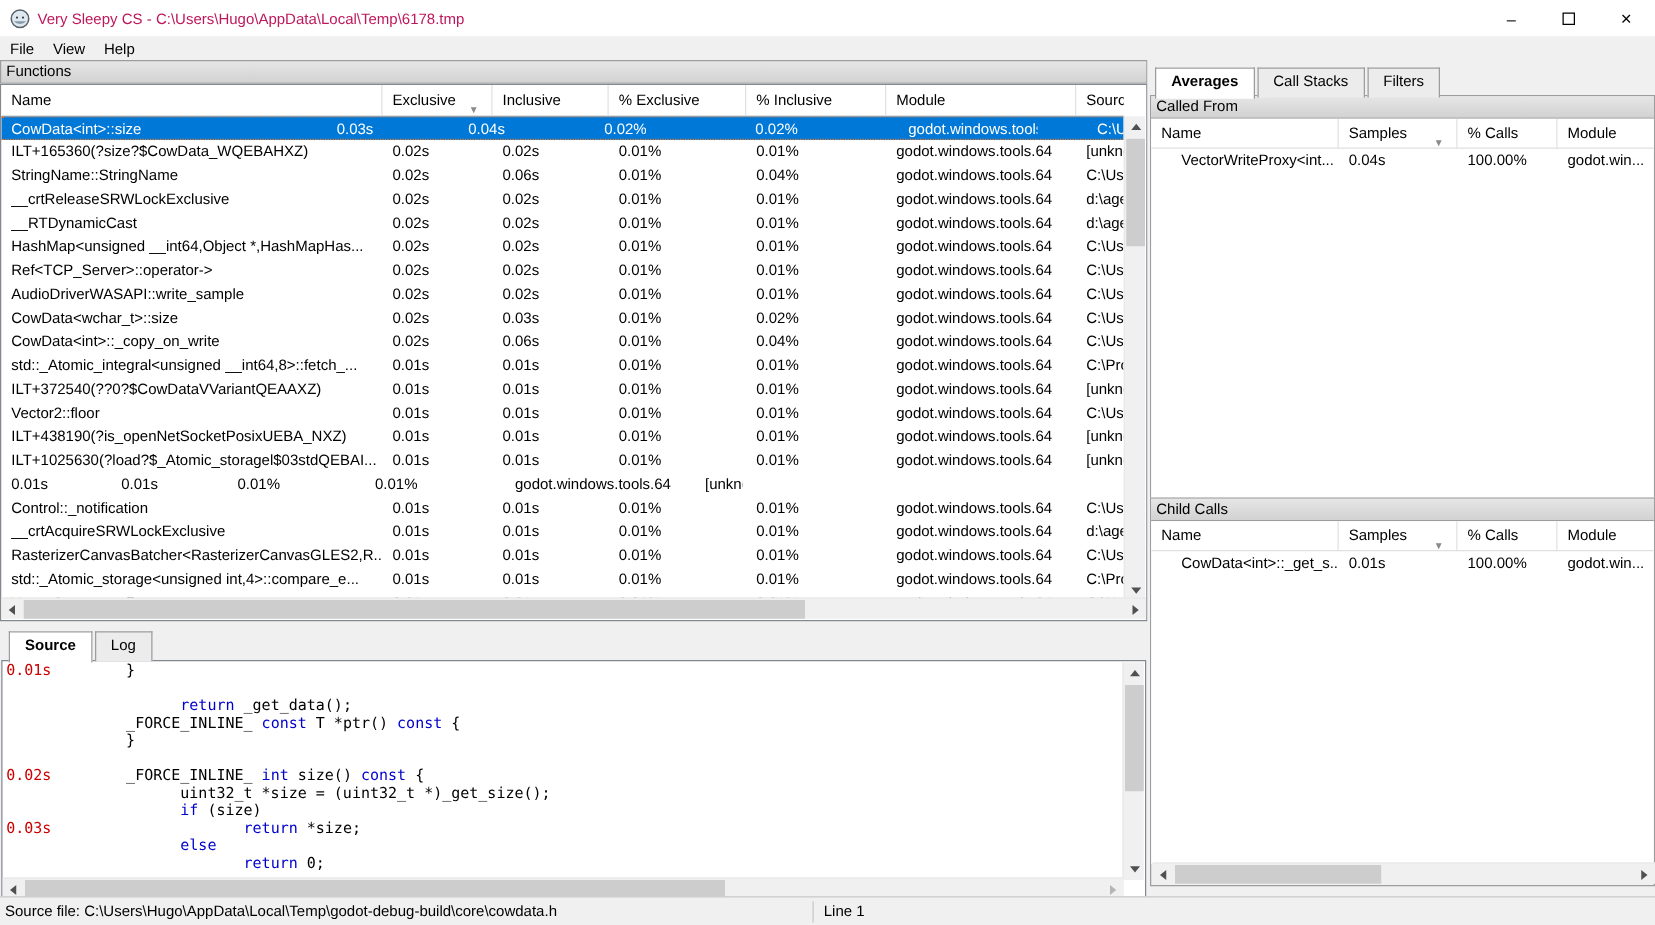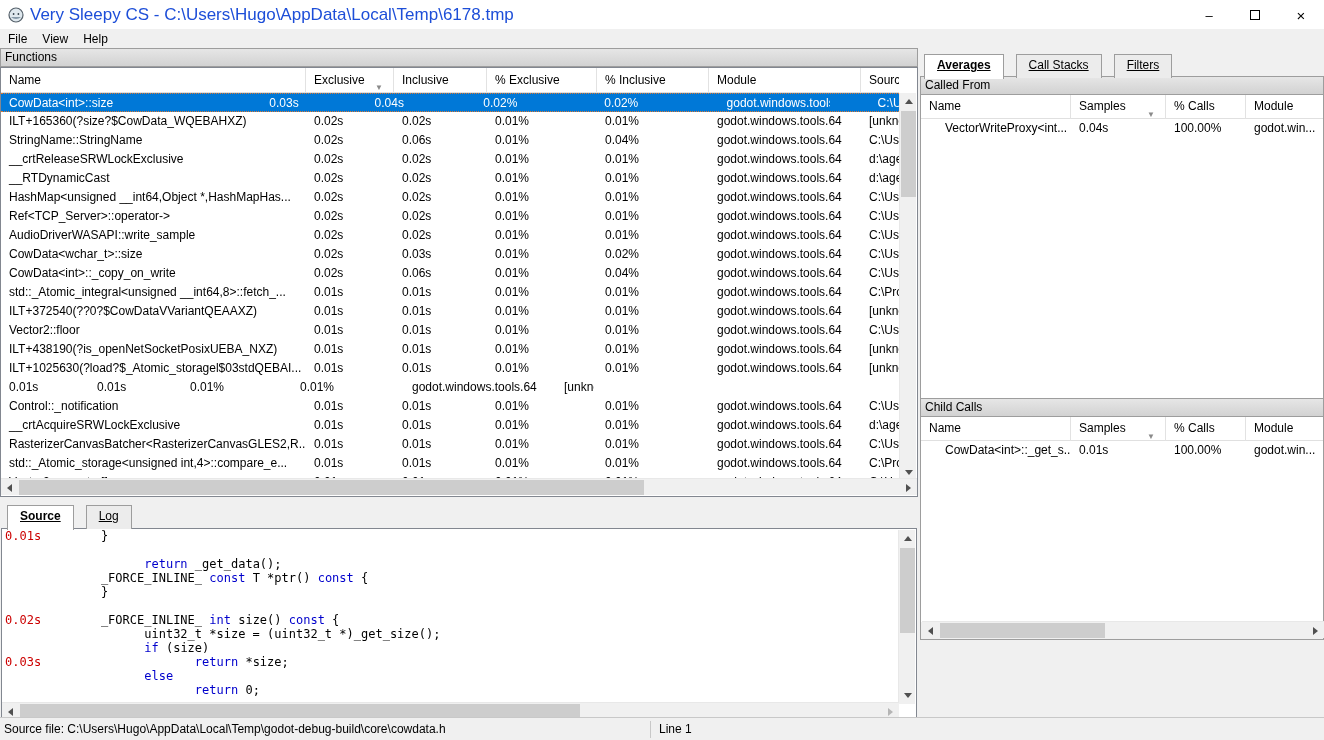--- a/index.html
+++ b/index.html
@@ -2,21 +2,21 @@
 <html><head>
 <meta charset="utf-8">
 <style>
   * { margin:0; padding:0; box-sizing:border-box; }
   html,body { width:1324px; height:740px; overflow:hidden; }
   body { font-family:"Liberation Sans", sans-serif; font-size:12px; color:#000; background:#f0f0f0; position:relative; }
 
   
   .titlebar { position:absolute; left:0; top:0; width:1324px; height:30px; background:#ffffff; display:flex; align-items:center; border-bottom:1px solid #f0f0f0; }
   .app-icon { width:16px; height:16px; margin:0 6px 0 8px; }
-  .title-text { font-size:17px; color:#1d4ed8; }
+  .title-text { font-size:12px; color:#be185d; }
   .win-btns { position:absolute; right:0; top:0; height:30px; display:flex; }
   .win-btn { width:46px; height:30px; display:flex; align-items:center; justify-content:center; font-size:13px; color:#000; }
   .win-btn .sq { width:10px; height:10px; border:1px solid #000; display:block; }
   .win-btn.close { font-size:15px; }
 
   
   .menubar { position:absolute; left:0; top:30px; width:1324px; height:18px; background:#f0f0f0; display:flex; align-items:center; }
   .menu-item { padding:2px 7px; margin-left:1px; }
 
   
@@ -44,37 +44,37 @@
   .tri.right { border-width:4px 0 4px 5px; border-color:transparent transparent transparent #505050; }
   .tri.dim.right { border-color:transparent transparent transparent #b5b5b5; }
   .sb-thumb { position:absolute; background:#cdcdcd; }
 
   .fn-vscroll { right:1px; top:25px; width:17px; height:388px; border-left:1px solid #e8e8e8; }
   .fn-hscroll { left:0; bottom:1px; width:916px; height:17px; border-top:1px solid #e8e8e8; }
 
   
   .src-panel { position:absolute; left:1px; top:505px; width:916px; height:211px; }
   .tabstrip { position:absolute; left:6px; top:0; height:24px; display:flex; z-index:3; }
-  .tab { padding:3px 12px 4px 12px; background:#ececec; border:1px solid #9d9d9d; border-bottom:none; margin-right:12px; height:24px;text-decoration:underline; }
+  .tab { padding:3px 12px 4px 12px; background:#ececec; border:1px solid #9d9d9d; border-bottom:none; margin-right:2px; height:24px; }
   .tab.active { background:#fff; font-weight:bold; height:25px; }
   .src-box { position:absolute; left:0; top:23px; width:916px; height:193px; background:#fff; border:1px solid #828790; overflow:hidden; }
   .code-area { position:absolute; left:0; top:0; width:897px; height:167px; overflow:hidden; }
   .code-line { position:relative; height:14px; line-height:14px; font-family:"DejaVu Sans Mono", monospace; font-size:12px; white-space:pre; }
   .code-line .time { position:absolute; left:3px; color:#cc0000; }
   .code-line .code { position:absolute; left:70px; color:#000; }
   .code-line .kw { color:#0000cc; }
   .src-vscroll { right:1px; top:1px; width:17px; height:174px; border-left:1px solid #e8e8e8; }
   .src-hscroll { left:0; bottom:1px; width:897px; height:17px; border-top:1px solid #e8e8e8; }
 
   
   .right-panel { position:absolute; left:920px; top:48px; width:404px; height:668px; }
   .rp-tabstrip { position:absolute; left:4px; top:6px; display:flex; z-index:3; }
   .rp-box { position:absolute; left:0; width:404px; background:#f0f0f0; border:1px solid #9d9d9d; }
   .rp-box.called { top:28px; height:364px; }
-  .rp-box.child { top:349px; height:242px; top:350px; }
+  .rp-box.child { top:349px; height:311px; top:350px; }
   .rp-caption { background:linear-gradient(#e6e6e6,#d2d2d2); border-bottom:1px solid #9d9d9d; height:18px; line-height:17px; padding-left:4px; }
   .rp-table { position:absolute; left:0; top:18px; bottom:17px; width:402px; background:#fff; overflow:hidden; }
   .rp-header { display:flex; height:24px; border-bottom:1px solid #e0e0e0; background:#fff; }
   .rp-header .hcell { height:24px; line-height:23px; }
   .r-name { width:150px; } .r-samples { width:95px; } .r-calls { width:80px; } .r-mod { width:77px; border-right:none; }
   .rp-row { display:flex; height:20px; }
   .rp-row .cell { height:20px; line-height:19px; overflow:hidden; white-space:nowrap; padding-left:8px; }
   .rp-row .cell.r-name { padding-left:24px; }
   .rp-hscroll { left:1px; bottom:1px; width:402px; height:17px; border-top:1px solid #e8e8e8; }
 

